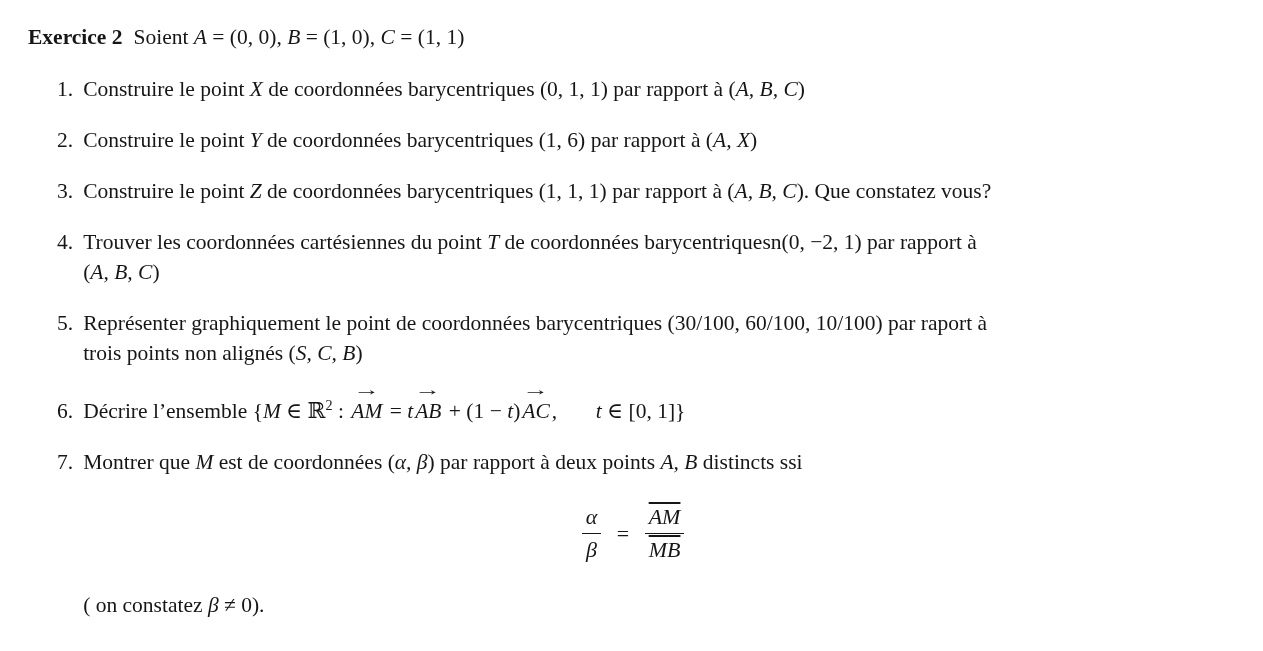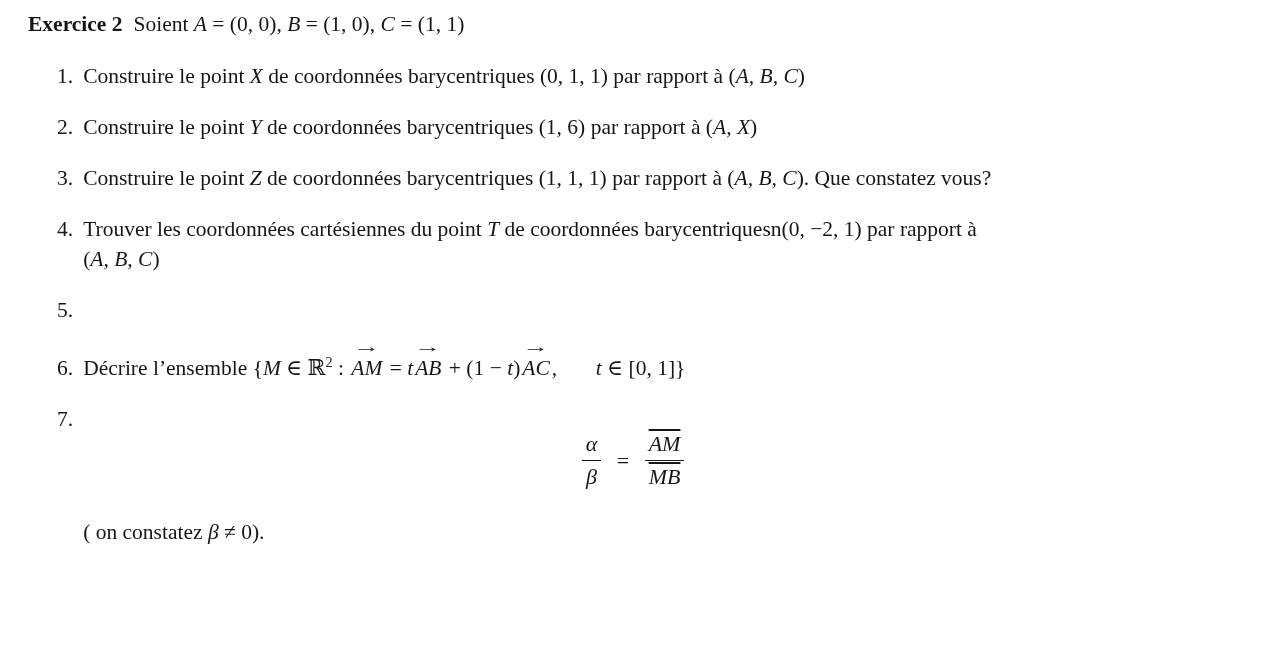--- a/index.html
+++ b/index.html
@@ -10,21 +10,21 @@
     position: relative;
     width: 1263px; height: 651px;
     background: #ffffff;
     color: #161616;
     font-family: "Liberation Serif", "DejaVu Serif", "DejaVu Sans", serif;
     font-size: 21.5px;
     line-height: 30px;
     overflow: hidden;
   }
   .title-line {
-    margin: 9px 0 0 28px;
+    margin: 22px 0 0 28px;
     white-space: nowrap;
   }
   .title-label {
     font-weight: bold;
     margin-right: 11px;
   }
   .items { margin-top: 22px; }
   .item {
     display: flex;
     align-items: flex-start;
@@ -116,30 +116,32 @@
       <span class="txt"><span>Construire le point </span><span class="var">Z</span><span> de coordonnées barycentriques (1, 1, 1) par rapport à (</span><span class="var">A, B, C</span><span>). Que constatez vous?</span></span>
     </div>
 
     <div class="item">
       <span class="num">4.</span>
       <span class="txt"><span>Trouver les coordonnées cartésiennes du point </span><span class="var">T</span><span> de coordonnées barycentriquesn(0, −2, 1) par rapport à</span><br><span>(</span><span class="var">A, B, C</span><span>)</span></span>
     </div>
 
     <div class="item">
       <span class="num">5.</span>
+      <span class="txt"><span>Représenter graphiquement le point de coordonnées barycentriques (30/100, 60/100, 10/100) par raport à</span><br><span>trois points non alignés (</span><span class="var">S, C, B</span><span>)</span></span>
     </div>
 
     <div class="item item-vectors">
       <span class="num">6.</span>
       <span class="txt"><span>Décrire l’ensemble {</span><span class="var">M</span><span> ∈ ℝ</span><span class="sup">2</span><span> : </span><span class="vec">AM</span><span> = </span><span class="var">t</span><span class="vec">AB</span><span> + (1 − </span><span class="var">t</span><span>)</span><span class="vec">AC</span><span>,</span><span class="var quad">t</span><span> ∈ [0, 1]}</span></span>
     </div>
 
     <div class="item">
       <span class="num">7.</span>
       <span class="txt">
+        <span><span>Montrer que </span><span class="var">M</span><span> est de coordonnées (</span><span class="var">α, β</span><span>) par rapport à deux points </span><span class="var">A, B</span><span> distincts ssi</span></span>
 
         <span class="formula" style="display:block">
           <span class="frac">
             <span class="fnum var">α</span>
             <span class="fden var">β</span>
           </span>
           <span class="feq">=</span>
           <span class="frac">
             <span class="fnum var bar">AM</span>
             <span class="fden var bar">MB</span>

